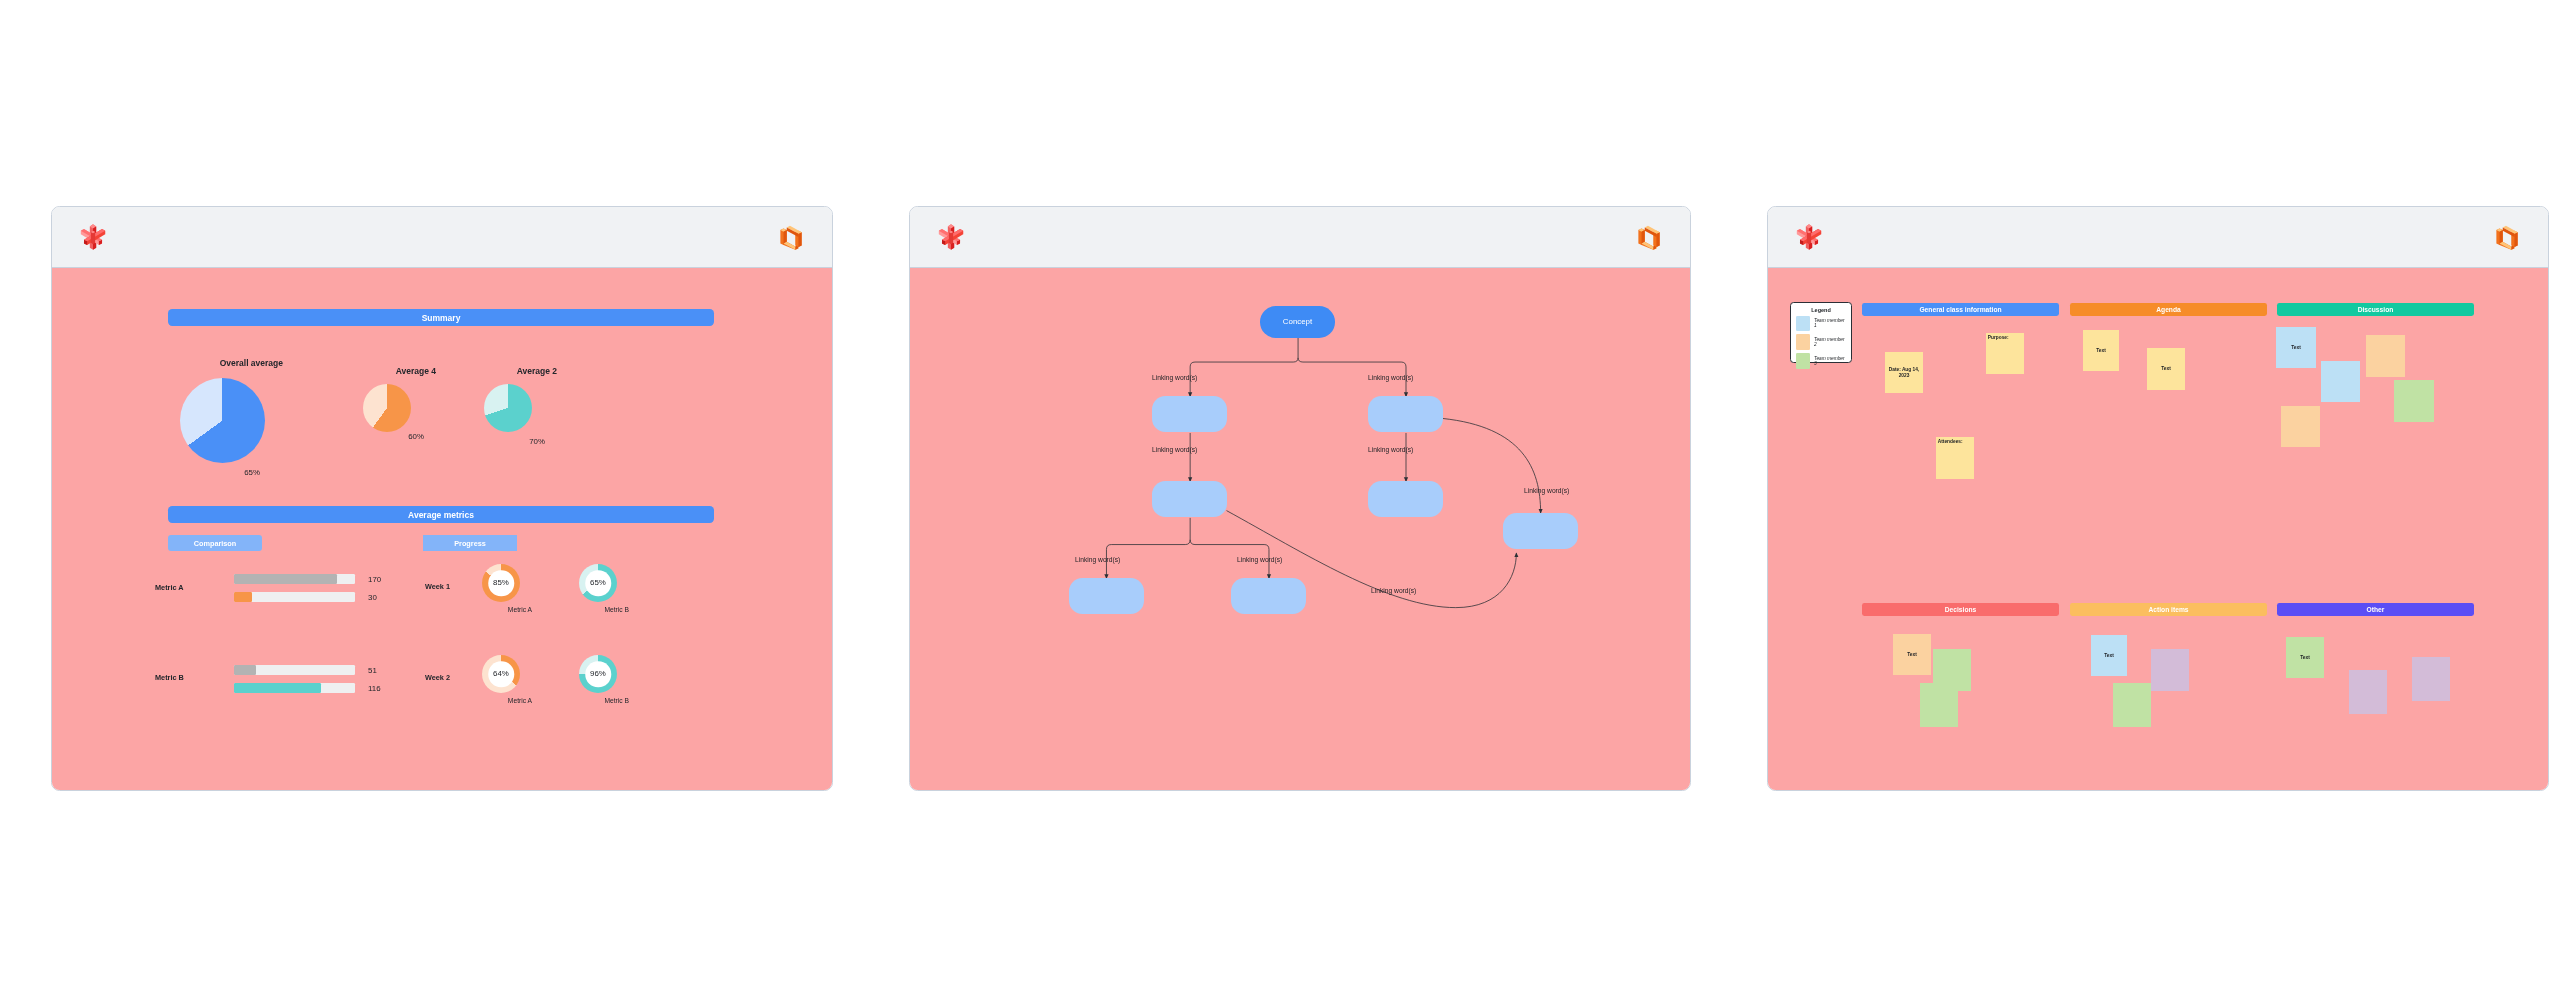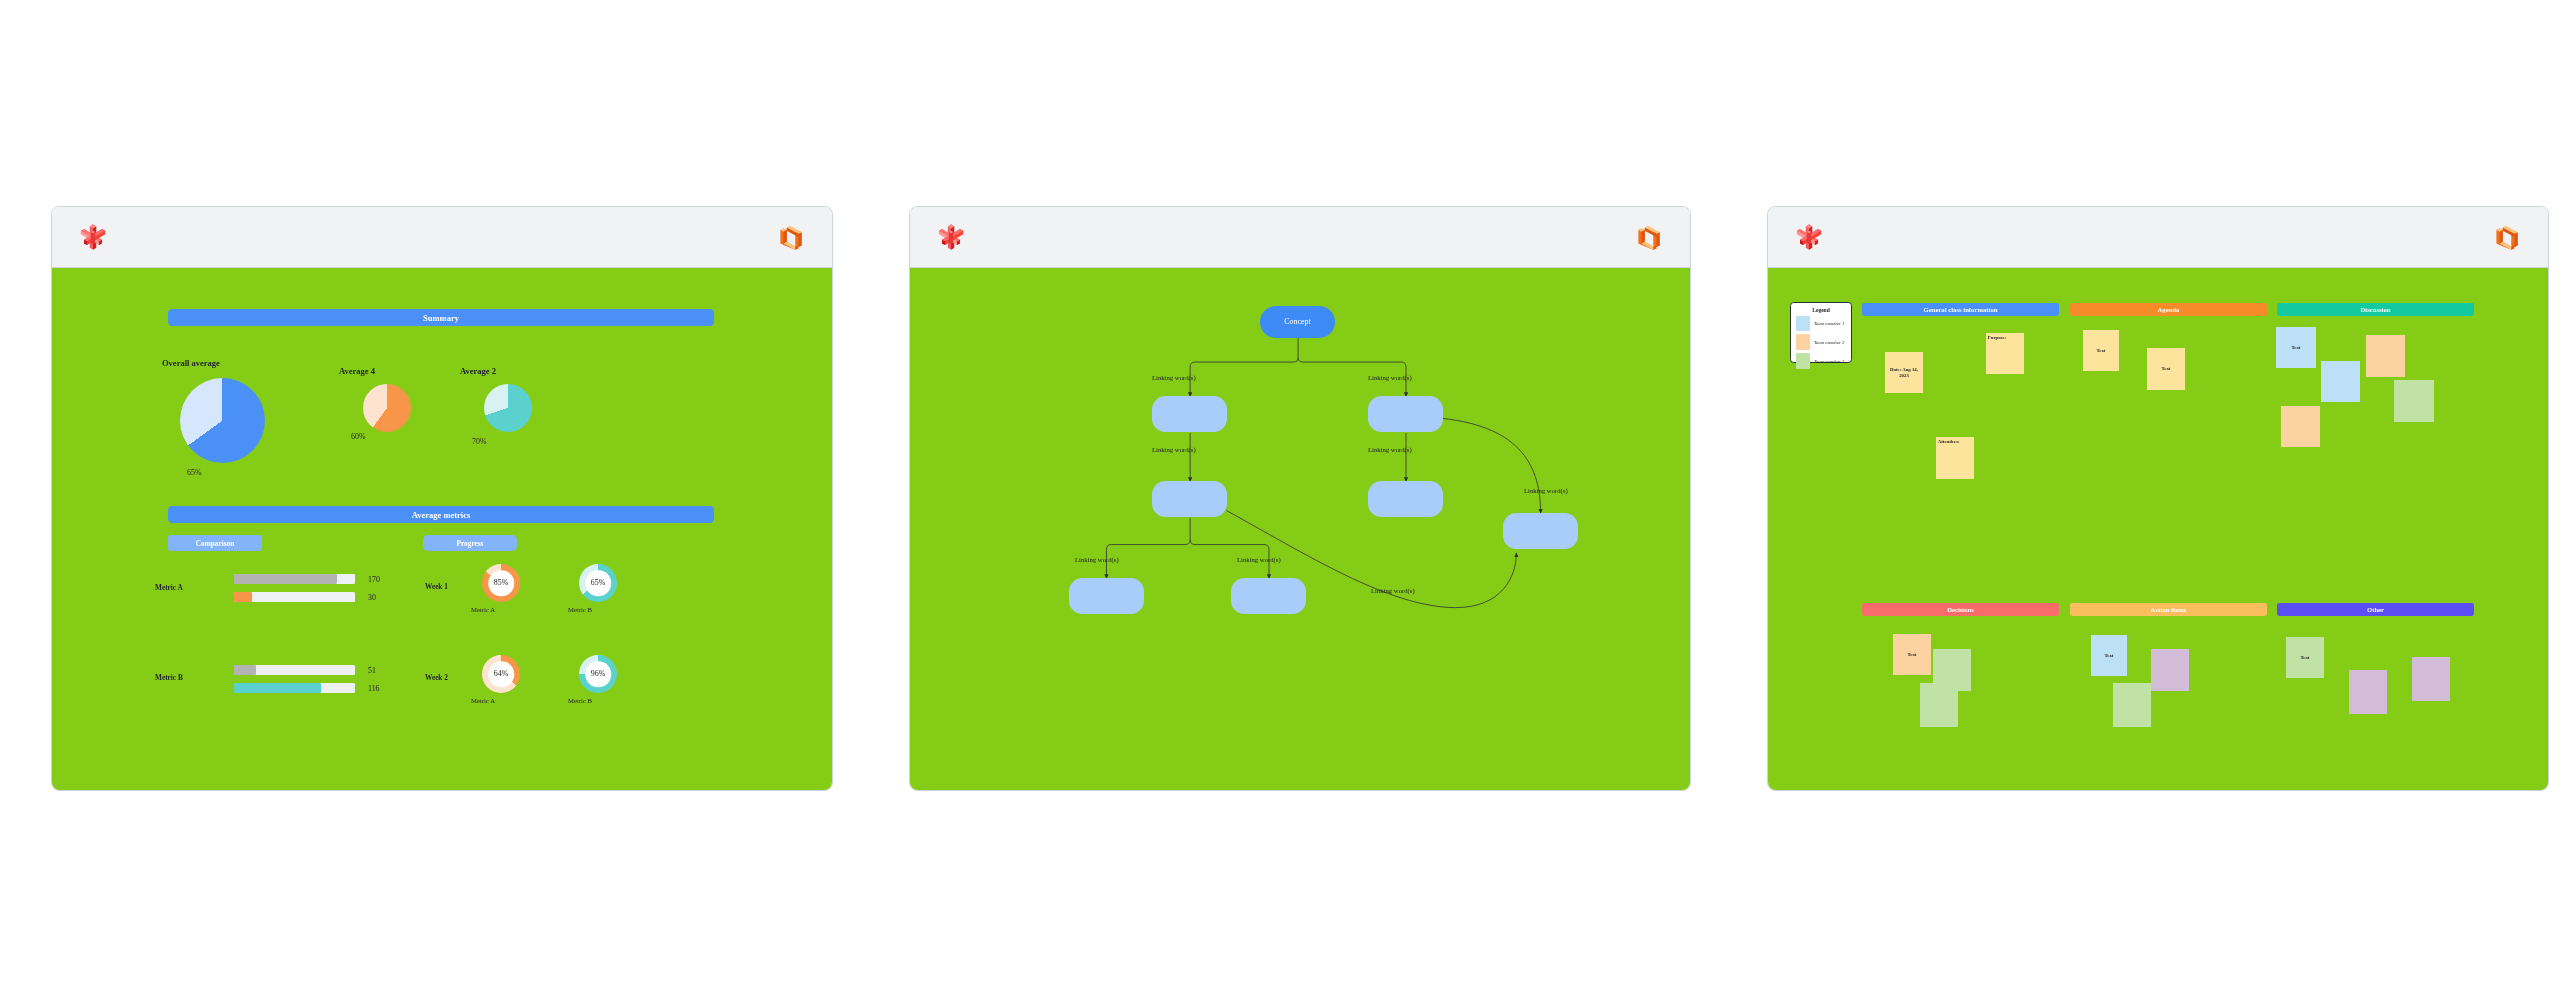--- a/index.html
+++ b/index.html
@@ -3,34 +3,34 @@
 <meta charset="utf-8">
 <style>
   html,body{margin:0;padding:0;background:#ffffff;}
   body{width:2576px;height:998px;position:relative;overflow:hidden;
        font-family:"Liberation Sans","DejaVu Sans",sans-serif;}
 
   .card{position:absolute;background:#ffffff;border:0.6px solid #c9d2dd;
         border-radius:8.5px;box-sizing:border-box;overflow:hidden;}
   .card-header{position:absolute;left:0;top:0;width:100%;height:61px;
         background:#f0f2f4;border-bottom:0.6px solid #c9d2dd;box-sizing:border-box;}
-  .card-body{position:absolute;left:0;top:61px;right:0;bottom:0;background:#84cc16;font-family:Liberation Serif, serif;}
+  .card-body{position:absolute;left:0;top:61px;right:0;bottom:0;background:#fca5a5;}
 
   .logo{position:absolute;top:13.3px;width:34px;height:34px;}
   .logo-left{left:24px;}
   .logo-right{right:24px;}
 
   
   .bar{position:absolute;border-radius:4.2px;color:#fff;font-weight:bold;
        display:flex;align-items:center;justify-content:center;
        text-align:center;box-sizing:border-box;}
 
   
   .pie{position:absolute;border-radius:50%;}
-  .cap{position:absolute;text-align:left;color:#23262b;}
+  .cap{position:absolute;text-align:right;color:#23262b;}
   .title-sm{font-size:8.5px;font-weight:bold;}
   .val-sm{font-size:7.9px;}
 
   .pbar-track{position:absolute;background:#eff0f1;border-radius:1.2px;height:9.7px;}
   .pbar-fill{position:absolute;left:0;top:0;height:100%;border-radius:1.2px;}
   .pbar-num{position:absolute;font-size:7.9px;color:#23262b;}
 
   .donut{position:absolute;border-radius:50%;}
   .donut-hole{position:absolute;left:50%;top:50%;transform:translate(-50%,-50%);
         background:#fff;border-radius:50%;display:flex;align-items:center;
@@ -116,21 +116,21 @@
     <div class="cap val-sm" style="left:299px;top:164px;width:73px;">60%</div>
 
     <div class="cap title-sm" style="left:408px;top:98px;width:97px;">Average 2</div>
     <div class="pie" style="left:432px;top:116px;width:48px;height:48px;
          background:conic-gradient(#5bd1cd 0% 70%, #d8f2f1 70% 100%);"></div>
     <div class="cap val-sm" style="left:420px;top:169px;width:73px;">70%</div>
 
     <div class="bar" style="left:116px;top:238px;width:546px;height:17px;background:#4a90f7;font-size:8.5px;">Average metrics</div>
 
     <div class="bar" style="left:116px;top:267px;width:94px;height:16.4px;background:#83b4f9;font-size:7.3px;border-radius:3px;">Comparison</div>
-    <div class="bar" style="left:371px;top:267px;width:94px;height:16.4px;background:#83b4f9;font-size:7.3px;border-radius:5px;">Progress</div>
+    <div class="bar" style="left:371px;top:267px;width:94px;height:16.4px;background:#83b4f9;font-size:7.3px;border-radius:0;">Progress</div>
 
     <div class="cap title-sm" style="left:103px;top:315px;width:61px;text-align:left;font-size:7.3px;">Metric A</div>
     <div class="pbar-track" style="left:182px;top:306px;width:121px;">
       <div class="pbar-fill" style="width:85%;background:#b3b3b3;"></div>
     </div>
     <div class="pbar-num" style="left:316px;top:307px;">170</div>
     <div class="pbar-track" style="left:182px;top:324px;width:121px;">
       <div class="pbar-fill" style="width:15%;background:#f79548;"></div>
     </div>
     <div class="pbar-num" style="left:316px;top:325px;">30</div>

